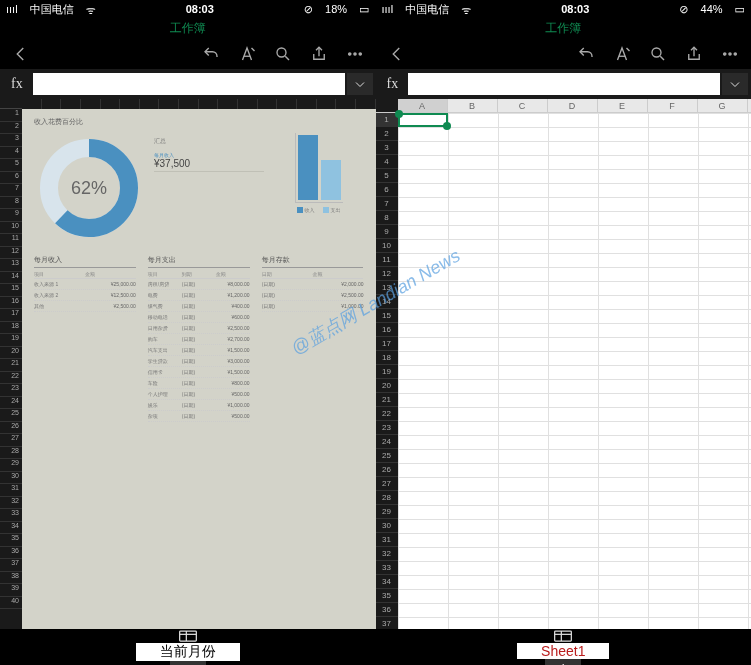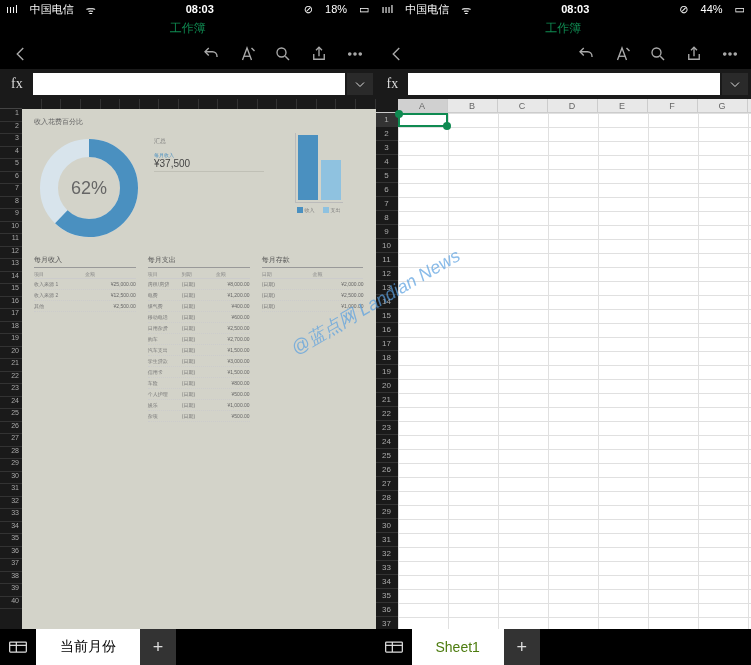--- a/index.html
+++ b/index.html
@@ -96,29 +96,29 @@
   background-size: 50px 14px;
   flex:1;
 }
 .sel-cell {
   position:absolute; top:0; left:0; width:50px; height:14px;
   border:2px solid #0f8a51;
 }
 .sel-handle { position:absolute; width:8px; height:8px; background:#0f8a51; border-radius:50%;}
 
 .sheet-tabs {
-  display:flex; align-items:center; background:#000; height:36px;
+  display:flex; align-items:center; background:#000; height:36px;flex-direction:column;
 }
 .tabs-btn { width:36px; height:36px; display:flex; align-items:center; justify-content:center; color:#ddd;}
 .tabs-btn svg { width: 20px; height: 14px; stroke:#ddd; fill:none; stroke-width:1.5;}
 .tab-active {
   background:#fff; padding:0 24px; height:36px; display:flex; align-items:center;
   font-size:14px;
 }
-.tab-active.green { color:#4d7c0f;}
+.tab-active.green { color:#b91c1c;}
 .tab-add {
   width:36px; height:36px; background:#333; display:flex; align-items:center; justify-content:center;
   color:#ddd; font-size:18px;
 }
 .watermark {
   position:absolute; left:280px; top:290px; color:#5aa0e0; opacity:0.7;
   font-size:18px; transform:rotate(-30deg); pointer-events:none; font-style:italic;
   z-index:100;
 }
 </style>

